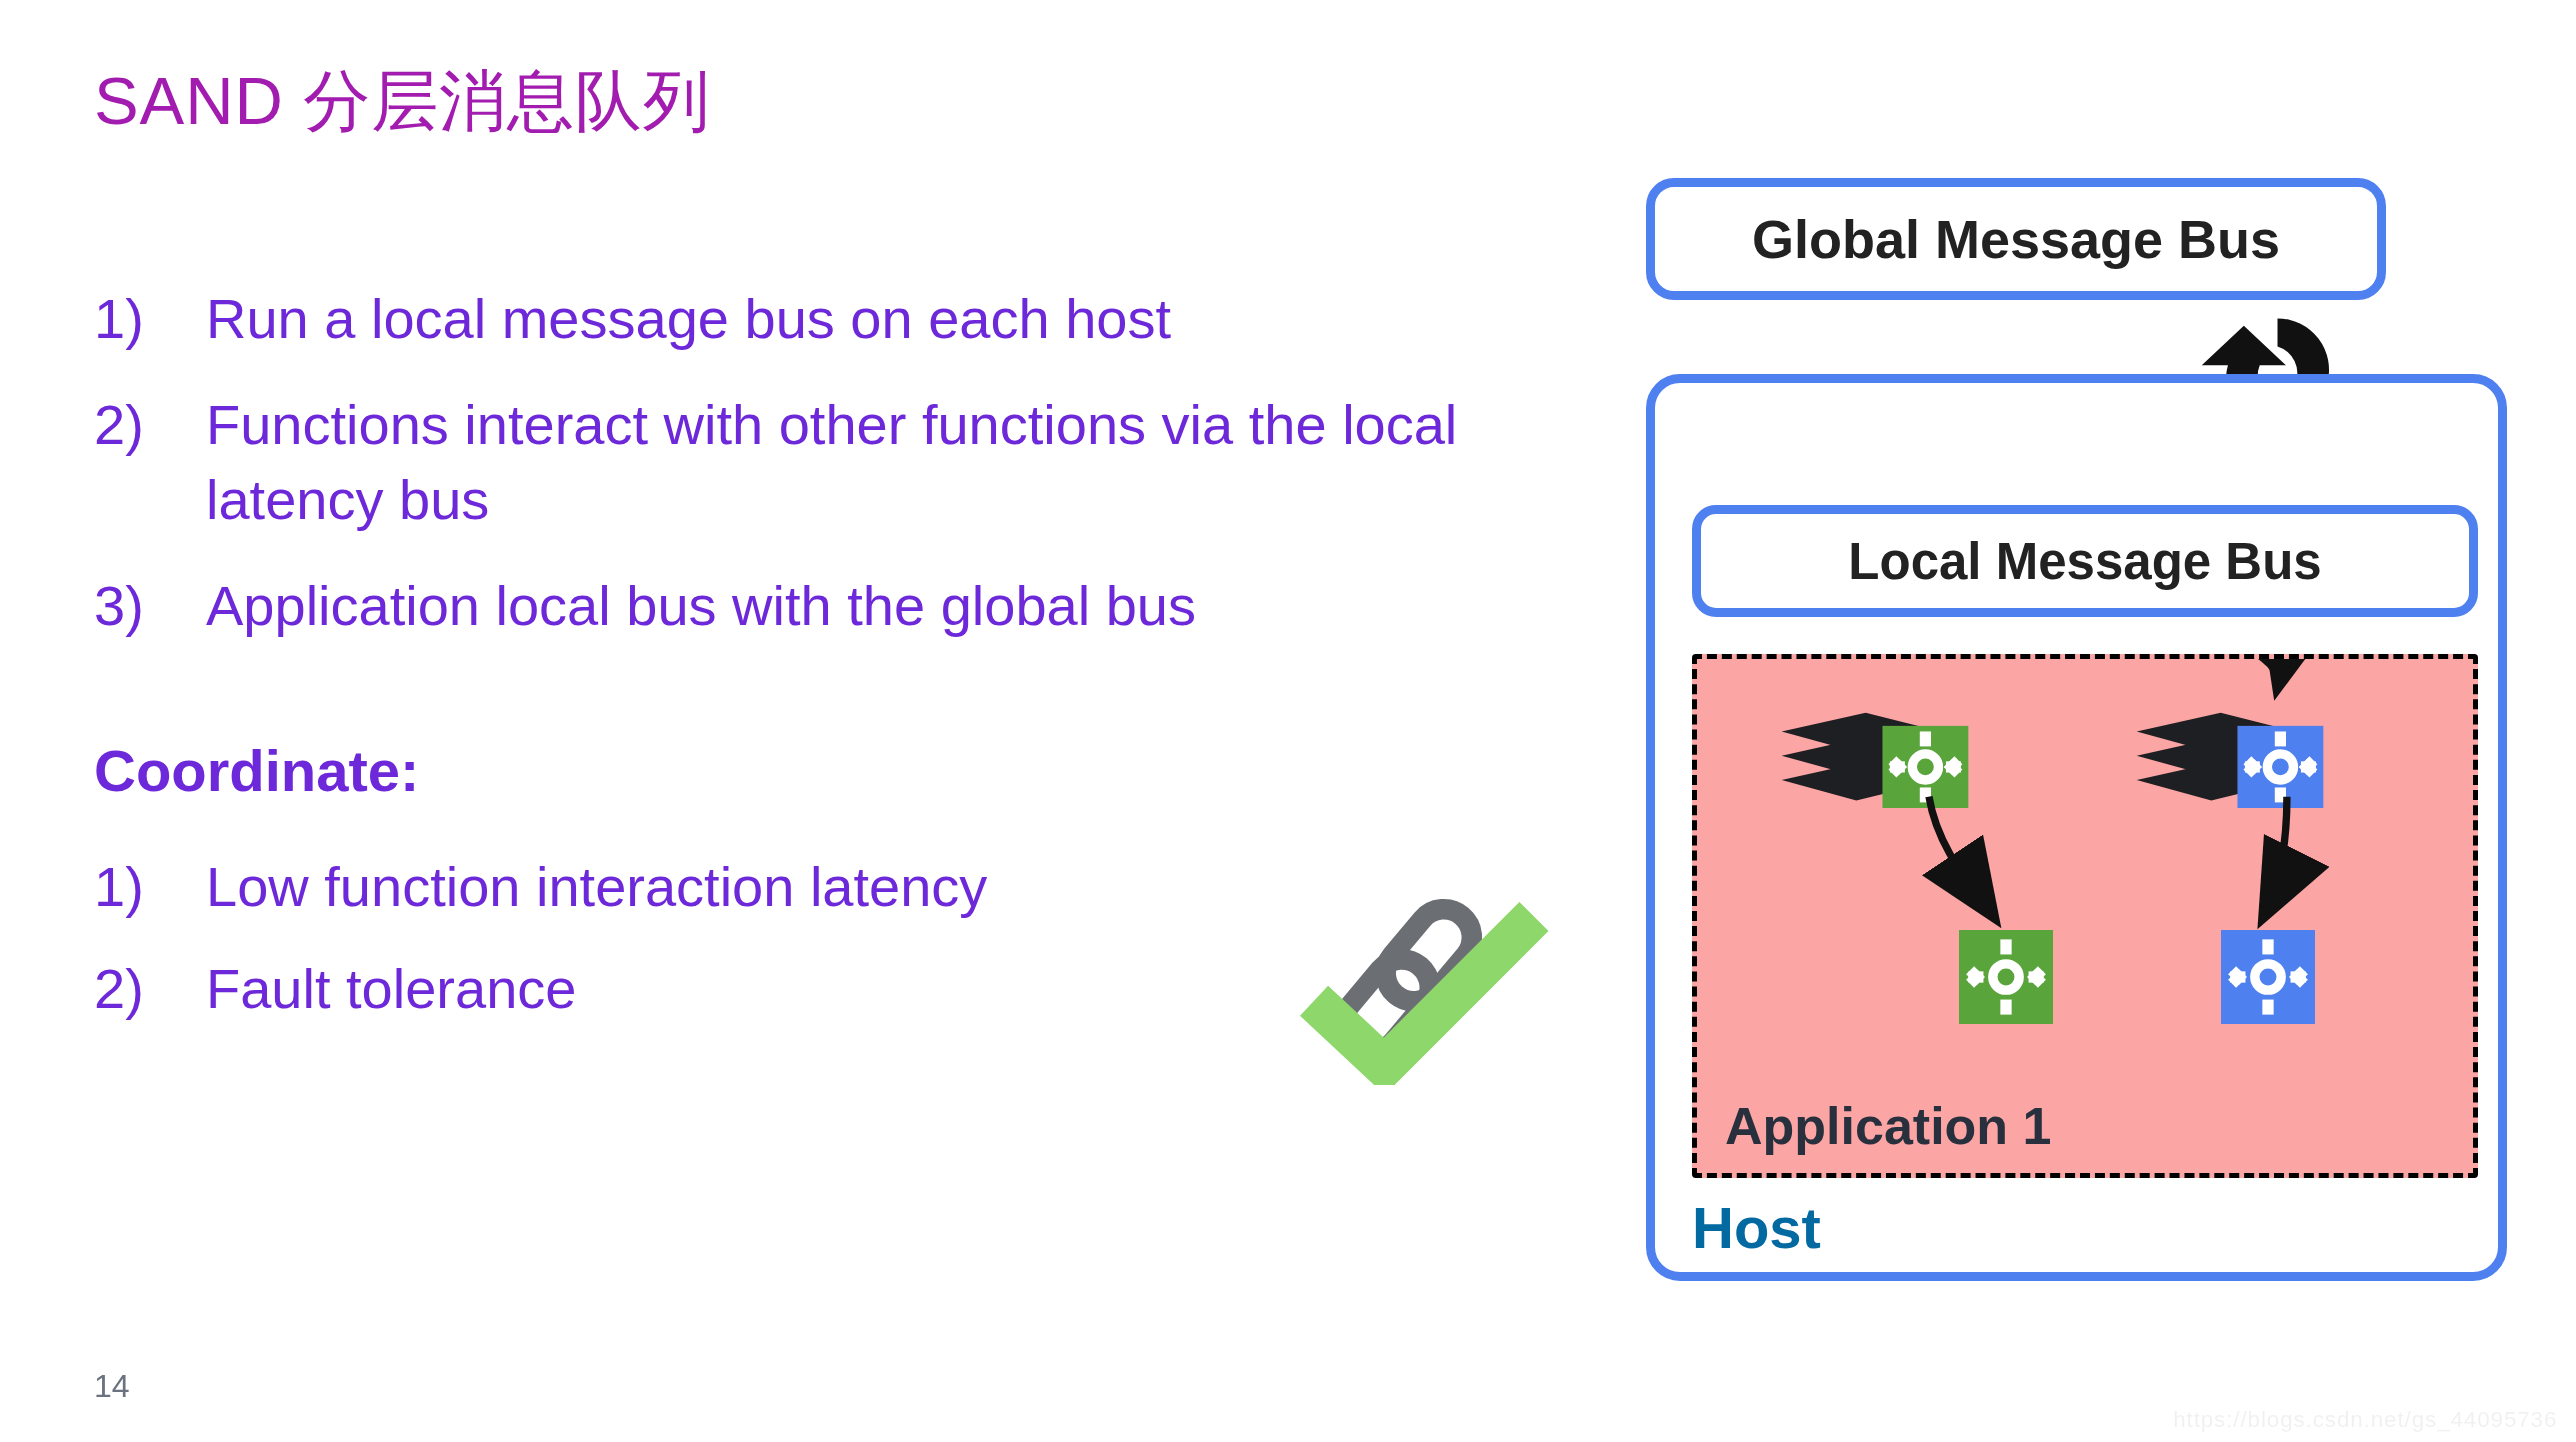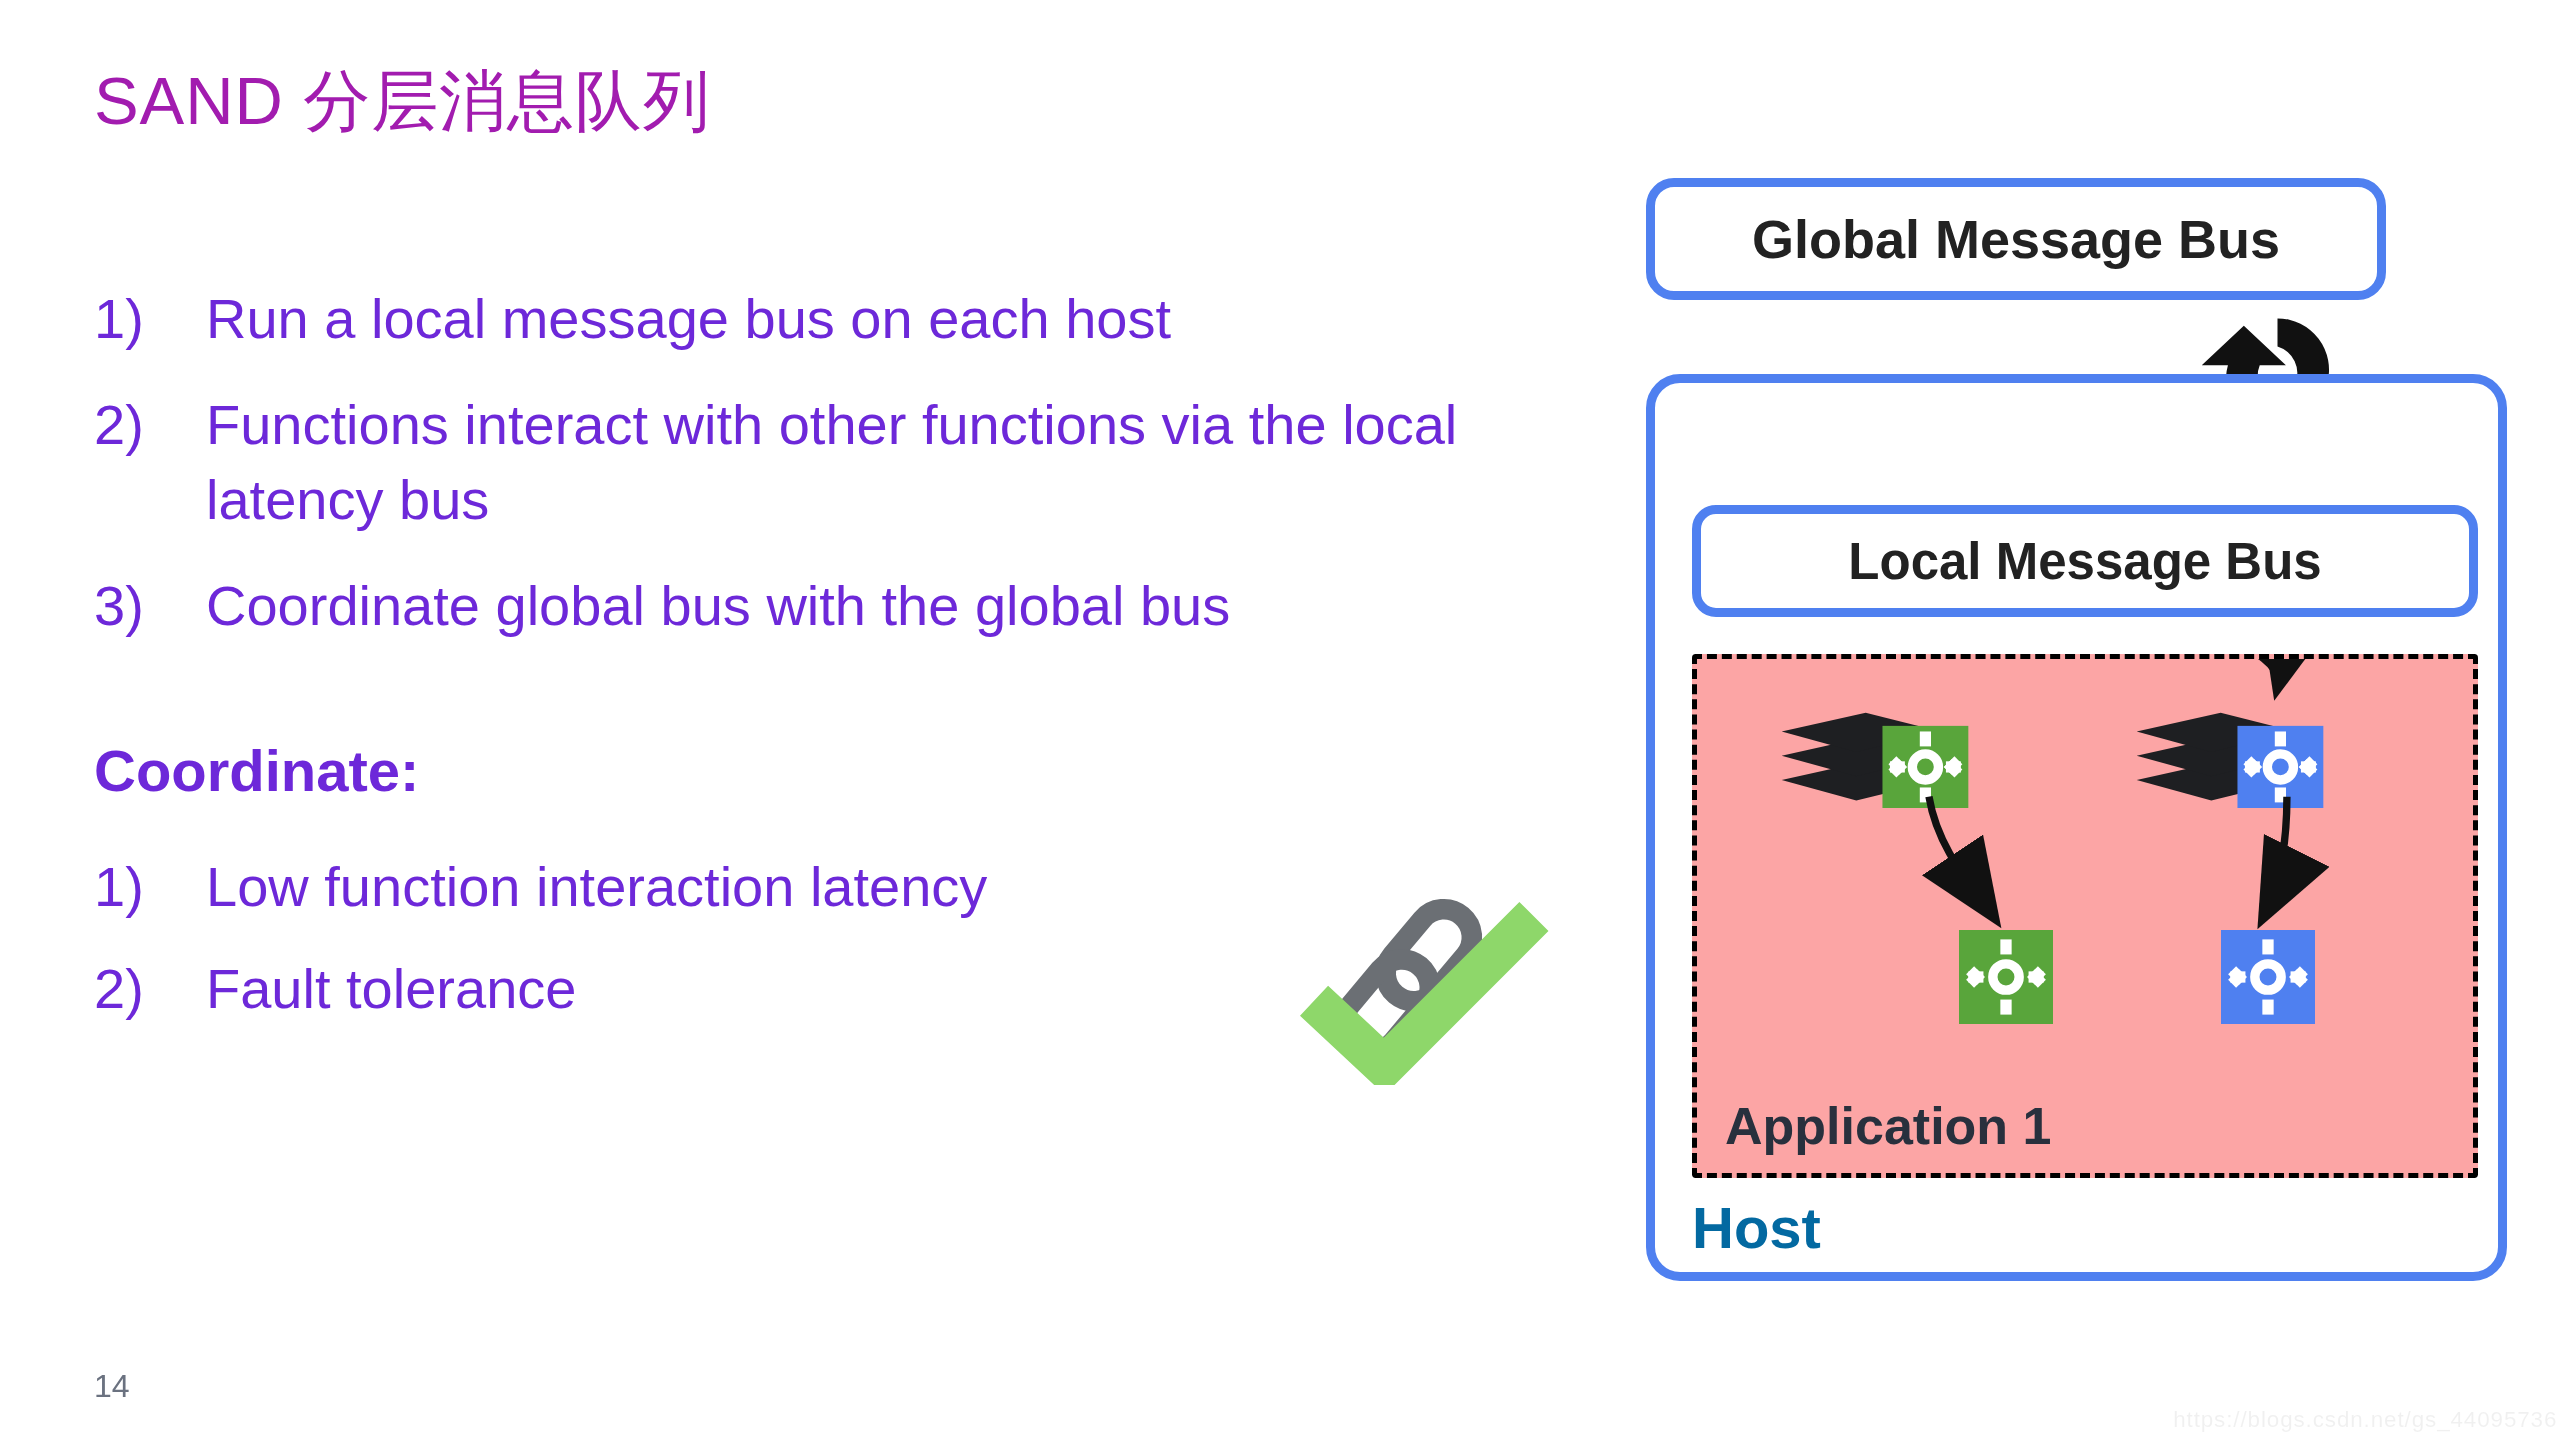--- a/index.html
+++ b/index.html
@@ -175,21 +175,21 @@
 <body>
 
 <div class="slide">
 
   <div class="title">SAND 分层消息队列</div>
 
   <div class="content">
     <ol class="main-list">
       <li><span>Run a local message bus on each host</span></li>
       <li><span>Functions interact with other functions via the local latency bus</span></li>
-      <li><span>Coordinate global bus with the global bus</span></li>
+      <li><span>Application local bus with the global bus</span></li>
     </ol>
     <div class="advantages-hdr">Coordinate:</div>
     <ol class="adv-list">
       <li><span>Low function interaction latency</span></li>
       <li><span>Fault tolerance</span></li>
     </ol>
   </div>
 
   <div class="checklink">
     <svg width="262" height="206" viewBox="0 0 280 220">

